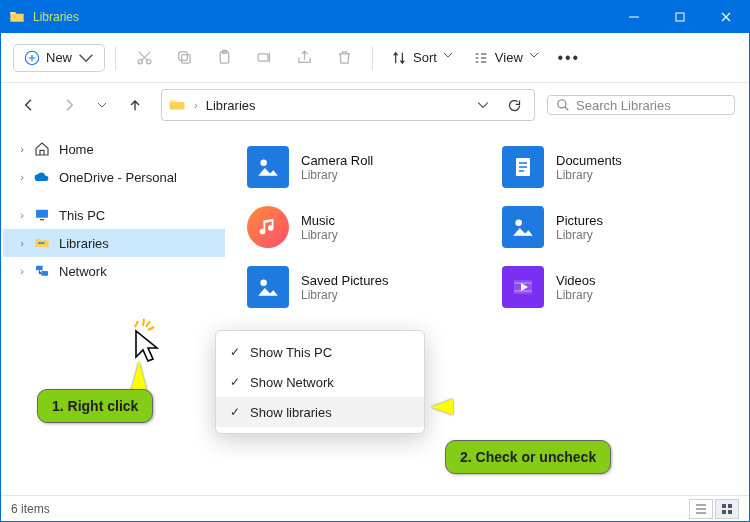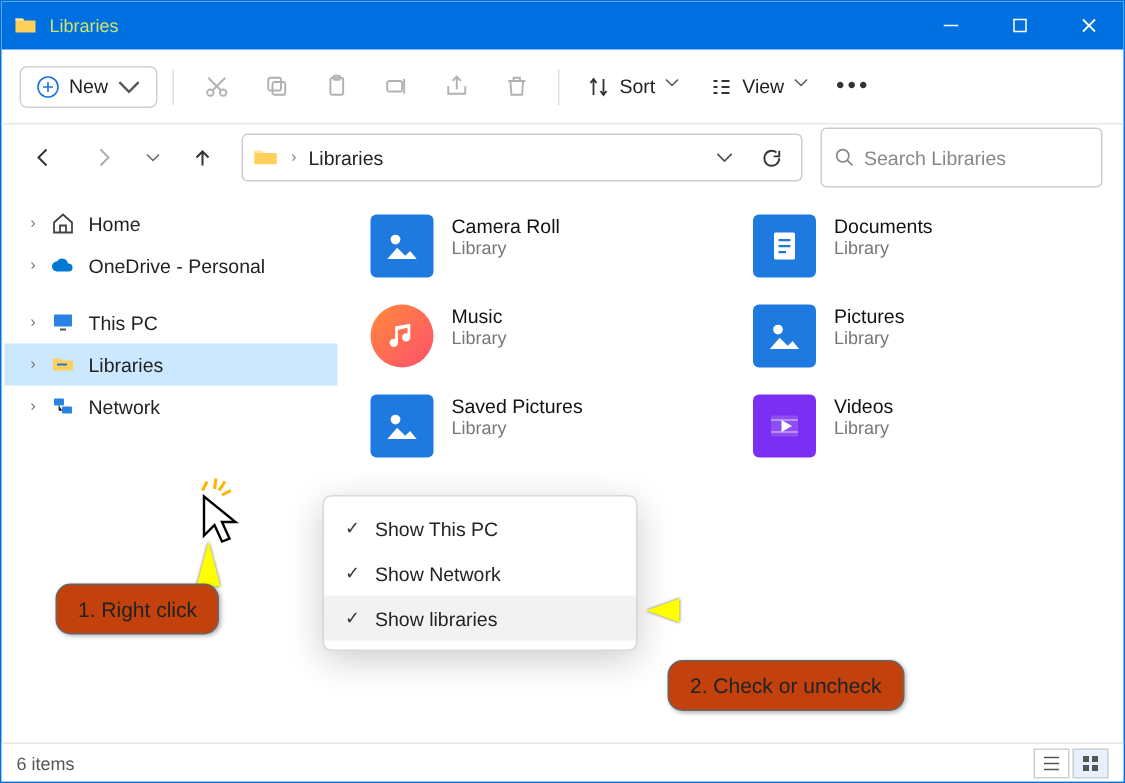--- a/index.html
+++ b/index.html
@@ -15,44 +15,44 @@
   .tbitem.disabled { opacity:.45;}
   .tbgroup { display:flex; align-items:flex-start; gap:6px; padding:4px 8px; border-radius:4px;}
   .sep { width:1px; height:24px; background:#e0e0e0; margin:0 6px;}
   .navrow { height: 44px; display:flex; align-items:center; padding: 0 14px; gap: 12px;}
   .navbtn { width:28px; height:28px; display:flex; align-items:center; justify-content:center; color:#555; border-radius:4px;}
   .navbtn.disabled { opacity:.4;}
   .addrbar { flex:1; height:32px; border:1px solid #ccc; border-radius:4px; display:flex; align-items:center; padding:0 6px; gap:8px;}
   .addrbar .folder-ico { width:18px; height:18px;}
   .addrbar .chev { margin-left:auto; color:#666; padding:0 4px;}
   .addrbar .refresh { color:#444; padding:0 6px;}
-  .searchbar { width:188px; height:40px; border:1px solid #ccc; border-radius:4px; display:flex; align-items:center; padding:0 8px; color:#777; gap:6px;}
+  .searchbar { width:188px; height:20px; border:1px solid #ccc; border-radius:4px; display:flex; align-items:center; padding:0 8px; color:#777; gap:6px;}
   .body { display:flex; height: calc(100% - 32px - 50px - 44px - 26px); }
   .sidebar { width:226px; padding:8px 2px; overflow:hidden;}
   .treeitem { display:flex; align-items:center; height:28px; padding-left:12px; gap:4px; border-radius:0;}
   .treeitem.selected { background:#cce8ff;}
   .treeitem .expand { width:14px; text-align:center; color:#777; font-size:11px;}
   .treeitem .ico { width:18px; height:18px; display:flex; align-items:center; justify-content:center;}
   .treeitem .lbl { margin-left:4px; font-size:13px;}
   .content { flex:1; padding: 12px 16px; display:grid; grid-template-columns: 1fr 1fr; grid-auto-rows: 56px; gap: 4px 20px; align-content:start;}
-  .libitem { display:flex; gap:12px; padding:4px; border-radius:4px;}
+  .libitem { display:flex; align-items:center; gap:12px; padding:4px; border-radius:4px;}
   .libitem .thumbsq { width:42px; height:42px; border-radius:4px; display:flex; align-items:center; justify-content:center;}
   .libitem .meta .name { font-size:13px; color:#111;}
   .libitem .meta .sub { font-size:12px; color:#777;}
   .statusbar { position:absolute; bottom:0; left:0; right:0; height:26px; border-top:1px solid #e5e5e5; display:flex; align-items:center; padding:0 10px; font-size:12px; color:#555; background:#fff;gap:14px;}
   .statusbar .viewbtns { margin-left:auto; display:flex; gap:2px;}
   .statusbar .vb { width:24px; height:20px; border:1px solid #d0d0d0; display:flex; align-items:center; justify-content:center; font-size:11px; color:#555; background:#fff;}
   .statusbar .vb.active { background:#e8f0fe;}
   
   .ctxmenu { position:absolute; left:214px; top:329px; width:210px; background:#fff; border:1px solid #d8d8d8; border-radius:6px; box-shadow:0 6px 24px rgba(0,0,0,.2); padding:6px 0; z-index:20;}
   .ctxitem { height:30px; display:flex; align-items:center; padding:0 14px 0 10px; gap:6px; font-size:13px;}
   .ctxitem .chk { width:18px; text-align:center; color:#333; font-size:12px;}
   .ctxitem.hl { background:#f2f2f2;}
   
-  .callout { position:absolute; background:#c2410c; border:1px solid #666; border-radius:10px; padding:8px 14px; font-weight:normal; font-size:14px; box-shadow:1px 1px 3px rgba(0,0,0,.3); z-index:30;}
+  .callout { position:absolute; background:#84cc16; border:1px solid #666; border-radius:10px; padding:8px 14px; font-weight:bold; font-size:14px; box-shadow:1px 1px 3px rgba(0,0,0,.3); z-index:30;}
   .callout.c1 { left:36px; top:388px;}
   .callout.c2 { left:444px; top:407px;margin-top:32px;}
   .pointer-tail { position:absolute; width:0; height:0; z-index:29; }
   .tail1 { left:130px; top:360px; border-left:8px solid transparent; border-right:8px solid transparent; border-bottom:30px solid #ffff00; filter: drop-shadow(0 0 1px #666);}
   .tail2 { left:430px; top:398px; border-top:8px solid transparent; border-bottom:8px solid transparent; border-right:22px solid #ffff00; filter: drop-shadow(0 0 1px #666);}
   .cursor-spark { position:absolute; left:125px; top:316px; z-index:25;}
   svg { display:block;}
 </style>
 </head>
 <body>

